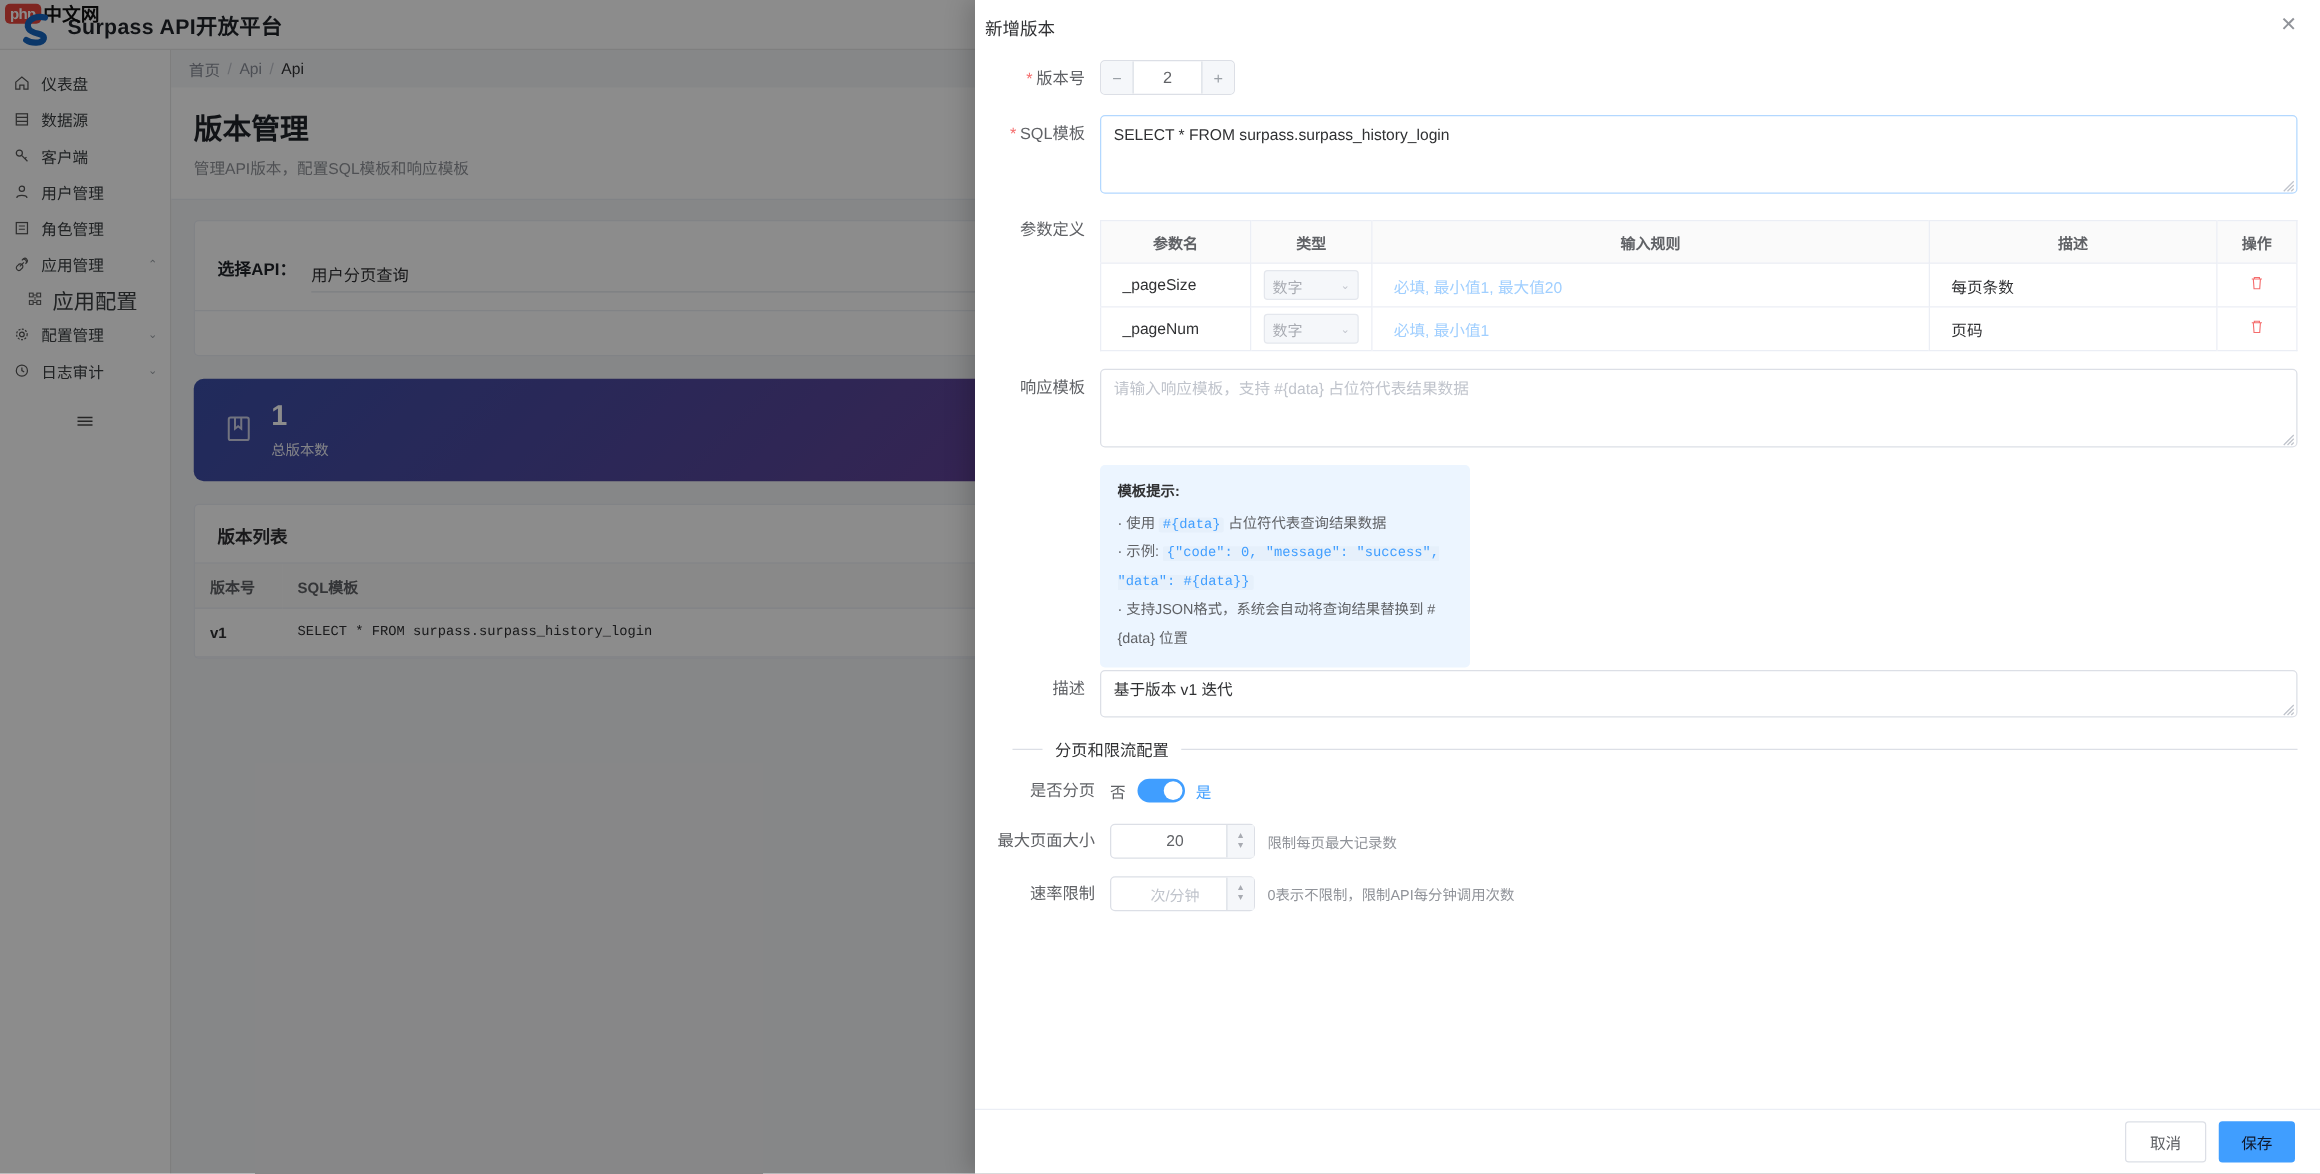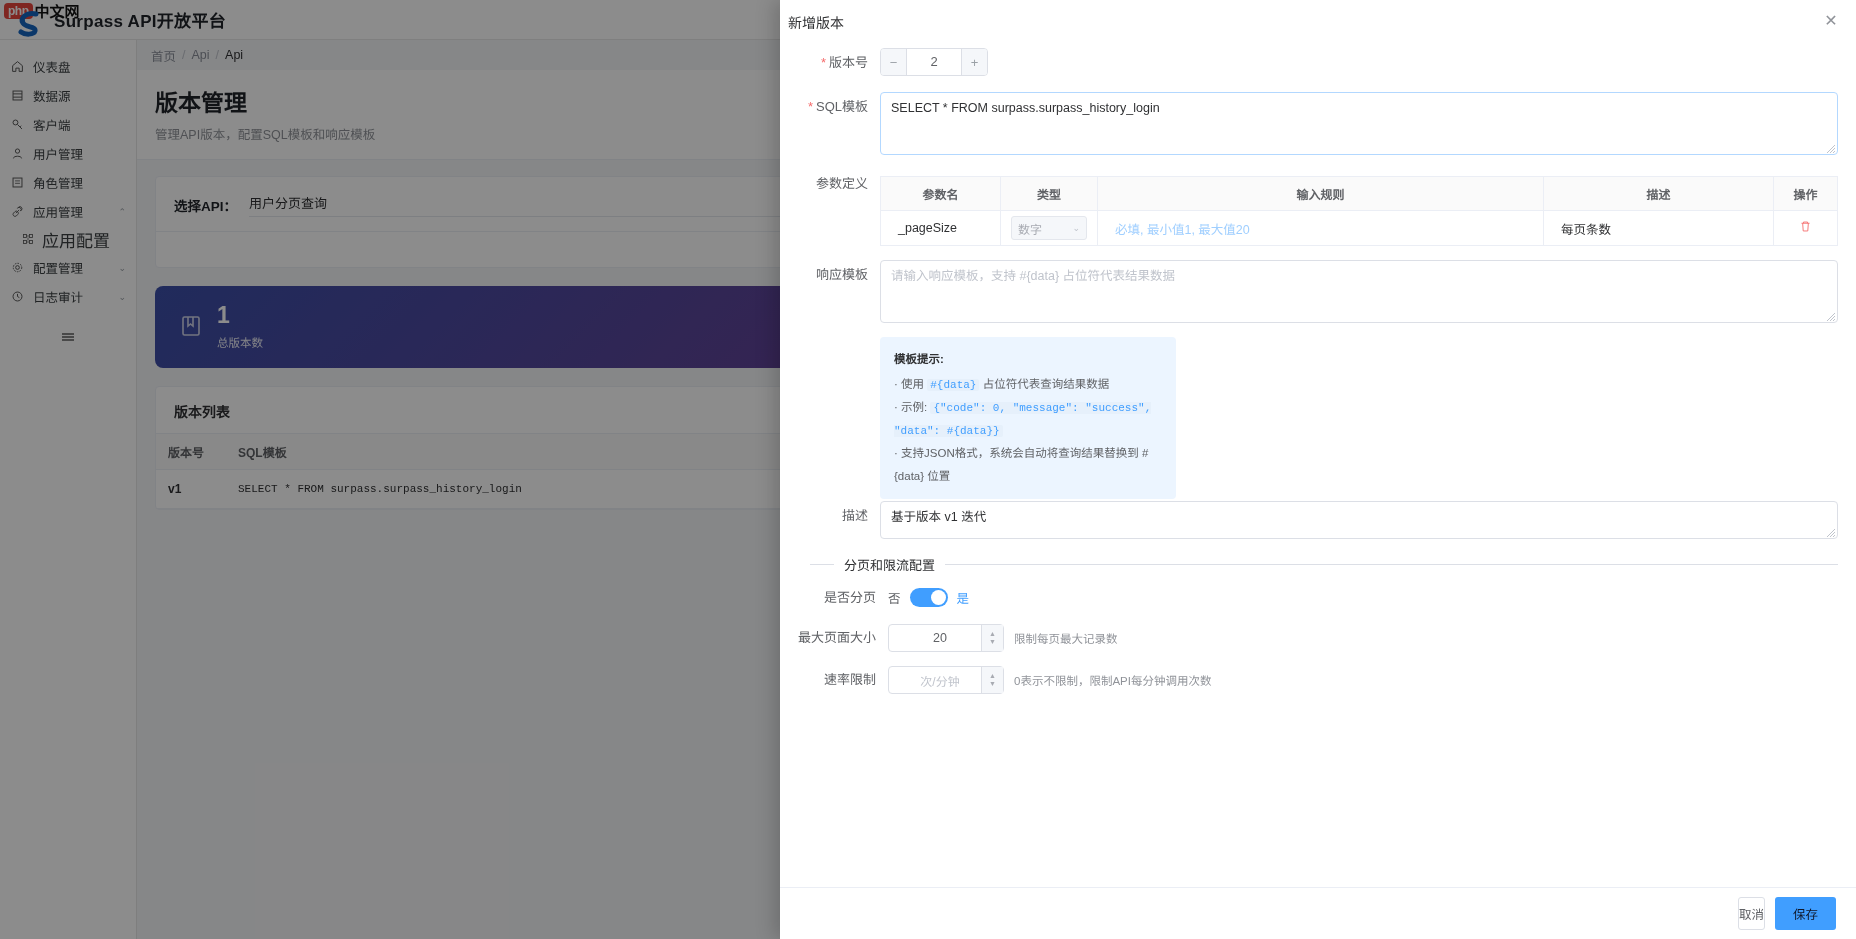--- a/index.html
+++ b/index.html
@@ -76,21 +76,21 @@
   .content-body { padding:16px 18px; overflow:hidden; }
   .card {
     background:#fff; border:1px solid #ebeef5; border-radius:4px;
   }
   .api-select-card { padding:0; margin-bottom:18px;}
   .api-select-row { display:flex; align-items:center; gap:12px; padding:16px 18px 14px 18px;}
   .api-select-label { font-weight:bold; font-size:13.5px; color:#1f2329; }
   .api-select-box {
     flex:1 1 auto; max-width:540px; border-bottom:1px solid #e4e7ed;
     display:flex; align-items:center; justify-content:space-between;
-    padding-bottom:4px; font-size:13px; color:#303133;
+    padding-bottom:4px; font-size:13px; color:#303133;margin-top:17px;
   }
   .api-select-box .chev { color:#c0c4cc; font-size:10px;}
   .api-select-foot { height:36px; border-top:1px solid #ebeef5; }
 
   .stats-row { display:flex; gap:14px; margin-bottom:18px; }
   .stat-card {
     height:82px; border-radius:8px; flex:1 1 0;
     display:flex; align-items:center; gap:14px; padding:0 24px;
     color:#fff;
   }
@@ -247,21 +247,21 @@
   }
   .field-hint { font-size:11.5px; color:#909399; margin-left:10px; }
 
   .modal-foot {
     flex:0 0 52px; height:52px; border-top:1px solid #ebeef5;
     display:flex; align-items:center; justify-content:flex-end; gap:10px;
     padding-right:20px;
   }
   .btn-default {
     border:1px solid #dcdfe6; background:#fff; color:#606266;
-    border-radius:3px; padding:6px 0; font-size:12.5px; cursor:pointer;
+    border-radius:3px; padding:6px 19px; font-size:12.5px; cursor:pointer;
   }
   .btn-save {
     border:0; background:#409eff; color:#0f172a;
     border-radius:3px; padding:7px 18px; font-size:12.5px; cursor:pointer;
   }
 </style>
 </head>
 <body>
 
 <div id="app-bg">
@@ -518,20 +518,38 @@
               <td><span class="cell-input placeholder-blue">必填, 最小值1, 最大值20</span></td>
               <td><span class="cell-input">每页条数</span></td>
               <td class="op-cell">
                 <span class="del-ico">
                   <svg width="13" height="13" viewBox="0 0 16 16">
                       <path d="M3 4 h10 M5.5 4 V2.5 h5 V4 M4.5 4 l0.7 9.5 h5.6 L11.5 4" fill="none" stroke="#f56c6c" stroke-width="1.1"></path>
                     </svg>
                 </span>
               </td>
             </tr>
+            <tr>
+              <td><span class="cell-input">_pageNum</span></td>
+              <td>
+                <span class="mini-select">
+                  <span>数字</span>
+                  <span class="chev">⌄</span>
+                </span>
+              </td>
+              <td><span class="cell-input placeholder-blue">必填, 最小值1</span></td>
+              <td><span class="cell-input">页码</span></td>
+              <td class="op-cell">
+                <span class="del-ico">
+                  <svg width="13" height="13" viewBox="0 0 16 16">
+                      <path d="M3 4 h10 M5.5 4 V2.5 h5 V4 M4.5 4 l0.7 9.5 h5.6 L11.5 4" fill="none" stroke="#f56c6c" stroke-width="1.1"></path>
+                    </svg>
+                </span>
+              </td>
+            </tr>
           </tbody>
         </table>
       </div>
     </div>
 
     <div class="form-row" style="margin-bottom:4px;">
       <div class="form-label tall">响应模板</div>
       <div class="form-ctrl ta-wrap">
         <div class="ta resp">请输入响应模板，支持 #{data} 占位符代表结果数据</div>
         <span class="grip">

